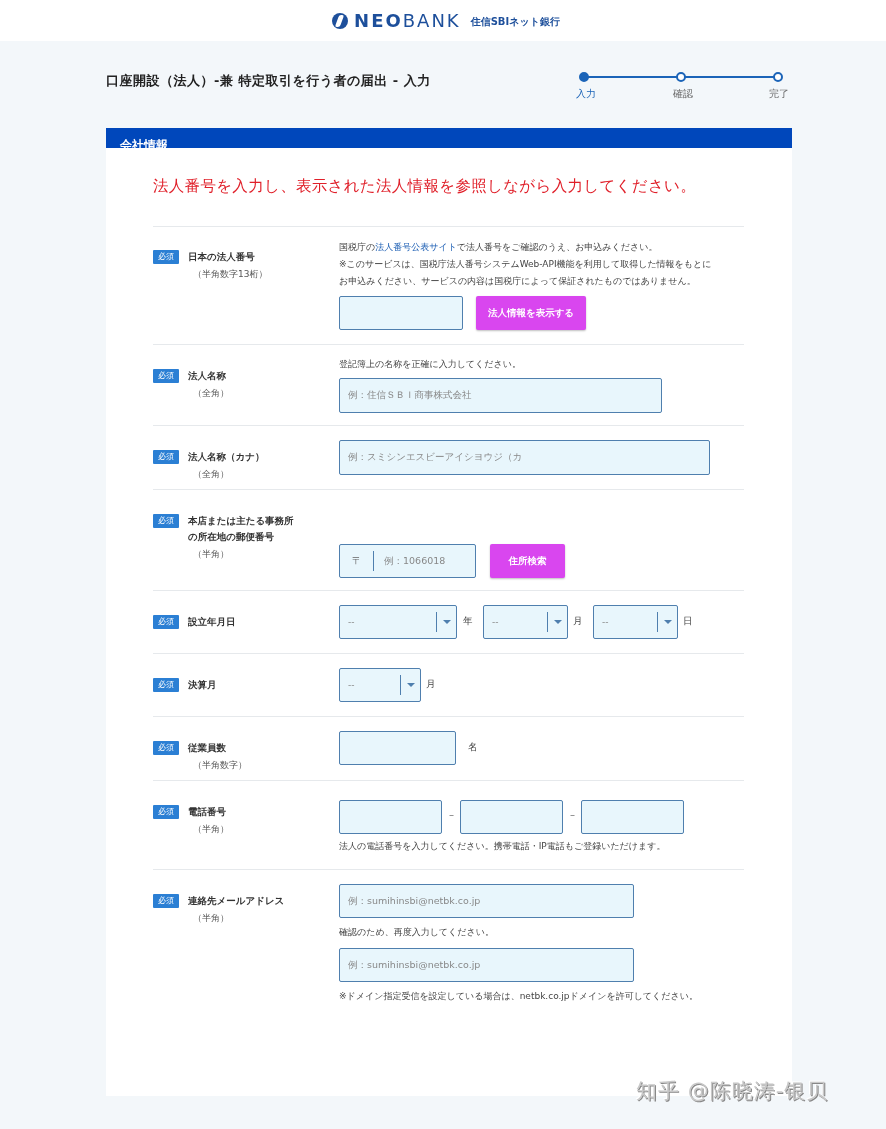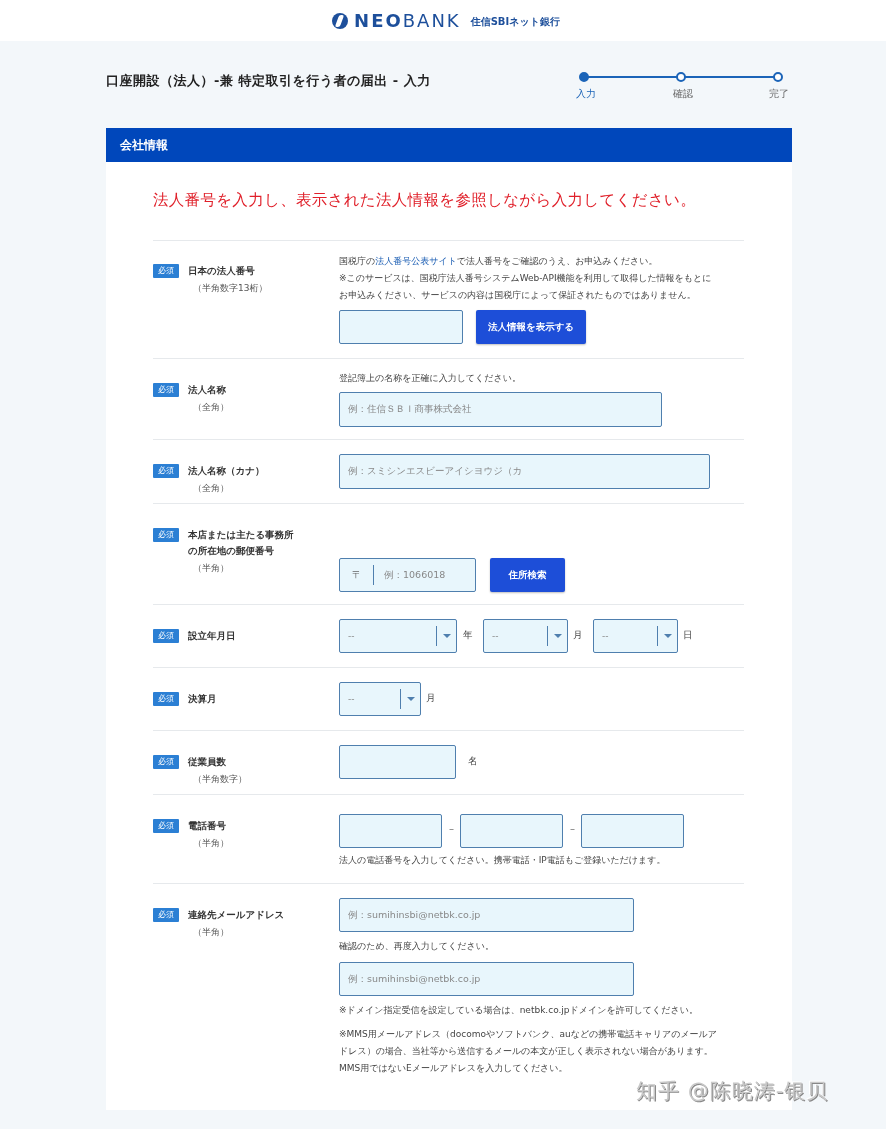--- a/index.html
+++ b/index.html
@@ -38,21 +38,21 @@
     .step.active { background: #1b64b8; }
     .step-label { position: absolute; top: 17px; font-size: 10px; color: #666; white-space: nowrap; }
     .step-label.active { color: #1b64b8; }
 
     .section-header {
       position: absolute; left: 106px; top: 128px; width: 686px; height: 34px;
       background: #0047bb; color: #fff; font-size: 12px; font-weight: bold;
       padding-left: 14px; line-height: 34px;
     }
     .card {
-      position: absolute; left: 106px; top: 162px; width: 686px; height: 948px;
+      position: absolute; left: 106px; top: 148px; width: 686px; height: 948px;
       background: #fff;
     }
     .lead {
       position: absolute; left: 47px; top: 28px;
       font-size: 15.5px; color: #e0202a; letter-spacing: 0.3px;
     }
     .row {
       position: absolute; left: 47px; width: 591px;
       border-top: 1px solid #e6e9ec;
     }
@@ -63,21 +63,21 @@
     .lbl { position: absolute; left: 35px; font-size: 9.5px; font-weight: bold; color: #333; line-height: 16px; text-align: right; }
     .sublbl { position: absolute; left: 40px; font-size: 9px; color: #555; }
     .note { position: absolute; left: 186px; font-size: 9px; color: #444; line-height: 17px; white-space: nowrap; }
     .note a { color: #1d5fb4; text-decoration: none; text-align: right; }
     .note.red { color: #e0202a; }
     .field {
       position: absolute; background: #e8f6fc; border: 1.5px solid #4f7fae; border-radius: 2px;
       font-size: 9.5px; color: #888; padding-left: 8px; display: flex; align-items: center;
     }
     .btn {
-      position: absolute; background: #1d4ed8; color: #fff; font-size: 9.5px; font-weight: bold;
+      position: absolute; background: #d946ef; color: #fff; font-size: 9.5px; font-weight: bold;
       display: flex; align-items: center; justify-content: center; border-radius: 2px;
       box-shadow: 0 1px 2px rgba(0,0,0,0.25);
     }
     .select {
       position: absolute; background: #e8f6fc; border: 1.5px solid #4f7fae; border-radius: 2px;
       font-size: 9px; color: #888;
     }
     .select .val { position: absolute; left: 8px; top: 50%; transform: translateY(-50%); }
     .select .sep { position: absolute; top: 6px; bottom: 6px; width: 1px; background: #4f7fae; }
     .select .caret {
@@ -218,21 +218,16 @@
   </div>
 
   <div class="row" style="top:721px; height:220px;">
     <span class="badge" style="top:24px;">必須</span>
     <span class="lbl" style="top:23px;">連絡先メールアドレス</span>
     <span class="sublbl" style="top:42px;">（半角）</span>
     <div class="field" style="left:186px; top:14px; width:295px; height:34px;">例：sumihinsbi@netbk.co.jp</div>
     <div class="note" style="top:54px;">確認のため、再度入力してください。</div>
     <div class="field" style="left:186px; top:78px; width:295px; height:34px;">例：sumihinsbi@netbk.co.jp</div>
     <div class="note" style="top:118px;">※ドメイン指定受信を設定している場合は、netbk.co.jpドメインを許可してください。</div>
-    <div class="note" style="top:142px;">
-      <span>※MMS用メールアドレス（docomoやソフトバンク、auなどの携帯電話キャリアのメールア</span><br>
-      <span>ドレス）の場合、当社等から送信するメールの本文が正しく表示されない場合があります。</span><br>
-      <span>MMS用ではないEメールアドレスを入力してください。</span>
-    </div>
   </div>
 </div>
 
 <div class="watermark">知乎 @陈晓涛-银贝</div>
 
 </body></html>

